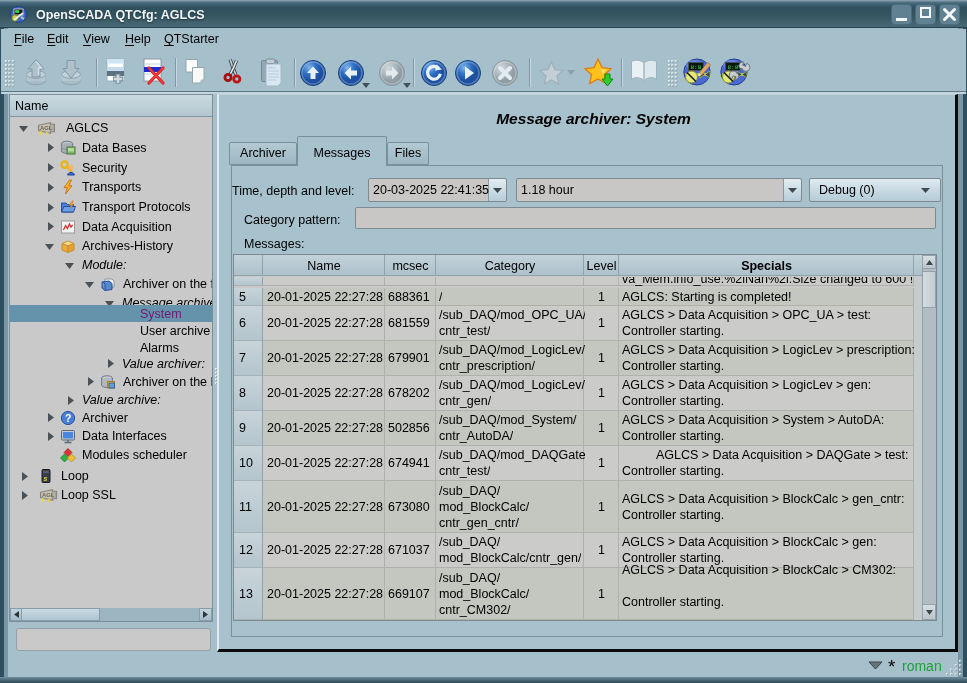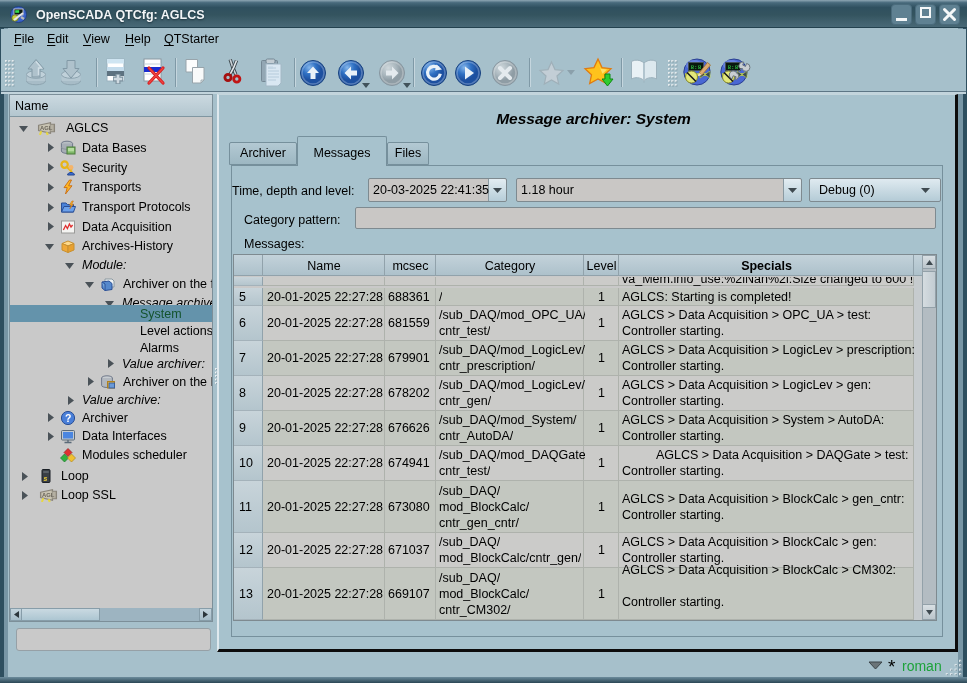--- a/index.html
+++ b/index.html
@@ -394,22 +394,22 @@
       <path d="M5 3 H12 L14 5 V11 H5 Z" fill="#eef2f4" stroke="#8a98a0"></path>
       <path d="M2 6 L9 5 L12 7.5 L12 13.5 L5 14.5 L2 12 Z" fill="#5588cc" stroke="#2a4f96"></path>
       <path d="M2 6 L5 8 L5 14.5" fill="#77aade" stroke="#2a4f96"></path>
     </svg>
 <div class="txt" style="left:113px;top:159px;">Archiver on the fil</div>
 <svg class="abs" style="left:95px;top:184px;" width="9" height="6" viewBox="0 0 9 6">
       <path d="M0 0 H9 L4.5 6 Z" fill="#4a5258"></path>
     </svg>
 <div class="txt" style="left:112px;top:178px;font-style:italic;">Message archiver:</div>
 <div class="abs" style="left:0;top:188.0px;width:202px;height:17px;background:#6493ab;"></div>
-<div class="txt" style="left:130px;top:188.5px;color:#14532d;">System</div>
-<div class="txt" style="left:130px;top:206px;">Level actions</div>
+<div class="txt" style="left:130px;top:188.5px;color:#701a75;">System</div>
+<div class="txt" style="left:130px;top:206px;">User archive</div>
 <div class="txt" style="left:130px;top:223px;">Alarms</div>
 <svg class="abs" style="left:98px;top:242.0px;" width="6" height="9" viewBox="0 0 6 9">
       <path d="M0 0 V9 L6 4.5 Z" fill="#4a5258"></path>
     </svg>
 <div class="txt" style="left:112px;top:238.5px;font-style:italic;">Value archiver:</div>
 <svg class="abs" style="left:78px;top:260.0px;" width="6" height="9" viewBox="0 0 6 9">
       <path d="M0 0 V9 L6 4.5 Z" fill="#4a5258"></path>
     </svg>
 <svg class="abs" style="left:90px;top:256.5px;" width="16" height="16" viewBox="0 0 16 16" preserveAspectRatio="none">
       <ellipse cx="7" cy="4" rx="5.4" ry="2.2" fill="#c8cdd2" stroke="#70798a"></ellipse>
@@ -595,21 +595,21 @@
 <div class="txt" style="left:622px;top:377px;">AGLCS &gt; Data Acquisition &gt; LogicLev &gt; gen:</div>
 <div class="txt" style="left:622px;top:393px;">Controller starting.</div>
 <div class="abs" style="left:234px;top:411px;width:29px;height:35px;background:linear-gradient(#c8d4da,#b4c5cd);border-right:1px solid #91a2ab;border-bottom:1px solid #a4b2ba;"></div>
 <div class="txt" style="left:234px;top:420px;width:23px;text-align:left;padding-left:5px;">9</div>
 <div class="abs" style="left:263px;top:411px;width:122px;height:35px;background:#c3c7c0;border-right:1px solid #aeb2ac;border-bottom:1px solid #aeb2ac;"></div>
 <div class="abs" style="left:385px;top:411px;width:51px;height:35px;background:#c3c7c0;border-right:1px solid #aeb2ac;border-bottom:1px solid #aeb2ac;"></div>
 <div class="abs" style="left:436px;top:411px;width:148px;height:35px;background:#c3c7c0;border-right:1px solid #aeb2ac;border-bottom:1px solid #aeb2ac;"></div>
 <div class="abs" style="left:584px;top:411px;width:35px;height:35px;background:#c3c7c0;border-right:1px solid #aeb2ac;border-bottom:1px solid #aeb2ac;"></div>
 <div class="abs" style="left:619px;top:411px;width:295px;height:35px;background:#c3c7c0;border-right:1px solid #aeb2ac;border-bottom:1px solid #aeb2ac;"></div>
 <div class="txt" style="left:267px;top:420px;">20-01-2025 22:27:28</div>
-<div class="txt" style="left:388px;top:420px;">676626</div>
+<div class="txt" style="left:388px;top:420px;">502856</div>
 <div class="txt" style="left:584px;top:420px;width:35px;text-align:center;">1</div>
 <div class="txt" style="left:439px;top:412px;max-width:146px;overflow:hidden;">/sub_DAQ/mod_System/</div>
 <div class="txt" style="left:439px;top:428px;max-width:146px;overflow:hidden;">cntr_AutoDA/</div>
 <div class="txt" style="left:622px;top:412px;">AGLCS &gt; Data Acquisition &gt; System &gt; AutoDA:</div>
 <div class="txt" style="left:622px;top:428px;">Controller starting.</div>
 <div class="abs" style="left:234px;top:446px;width:29px;height:35px;background:linear-gradient(#c8d4da,#b4c5cd);border-right:1px solid #91a2ab;border-bottom:1px solid #a4b2ba;"></div>
 <div class="txt" style="left:234px;top:455px;width:23px;text-align:left;padding-left:5px;">10</div>
 <div class="abs" style="left:263px;top:446px;width:122px;height:35px;background:#cbcbc9;border-right:1px solid #aeb2ac;border-bottom:1px solid #aeb2ac;"></div>
 <div class="abs" style="left:385px;top:446px;width:51px;height:35px;background:#cbcbc9;border-right:1px solid #aeb2ac;border-bottom:1px solid #aeb2ac;"></div>
 <div class="abs" style="left:436px;top:446px;width:148px;height:35px;background:#cbcbc9;border-right:1px solid #aeb2ac;border-bottom:1px solid #aeb2ac;"></div>

